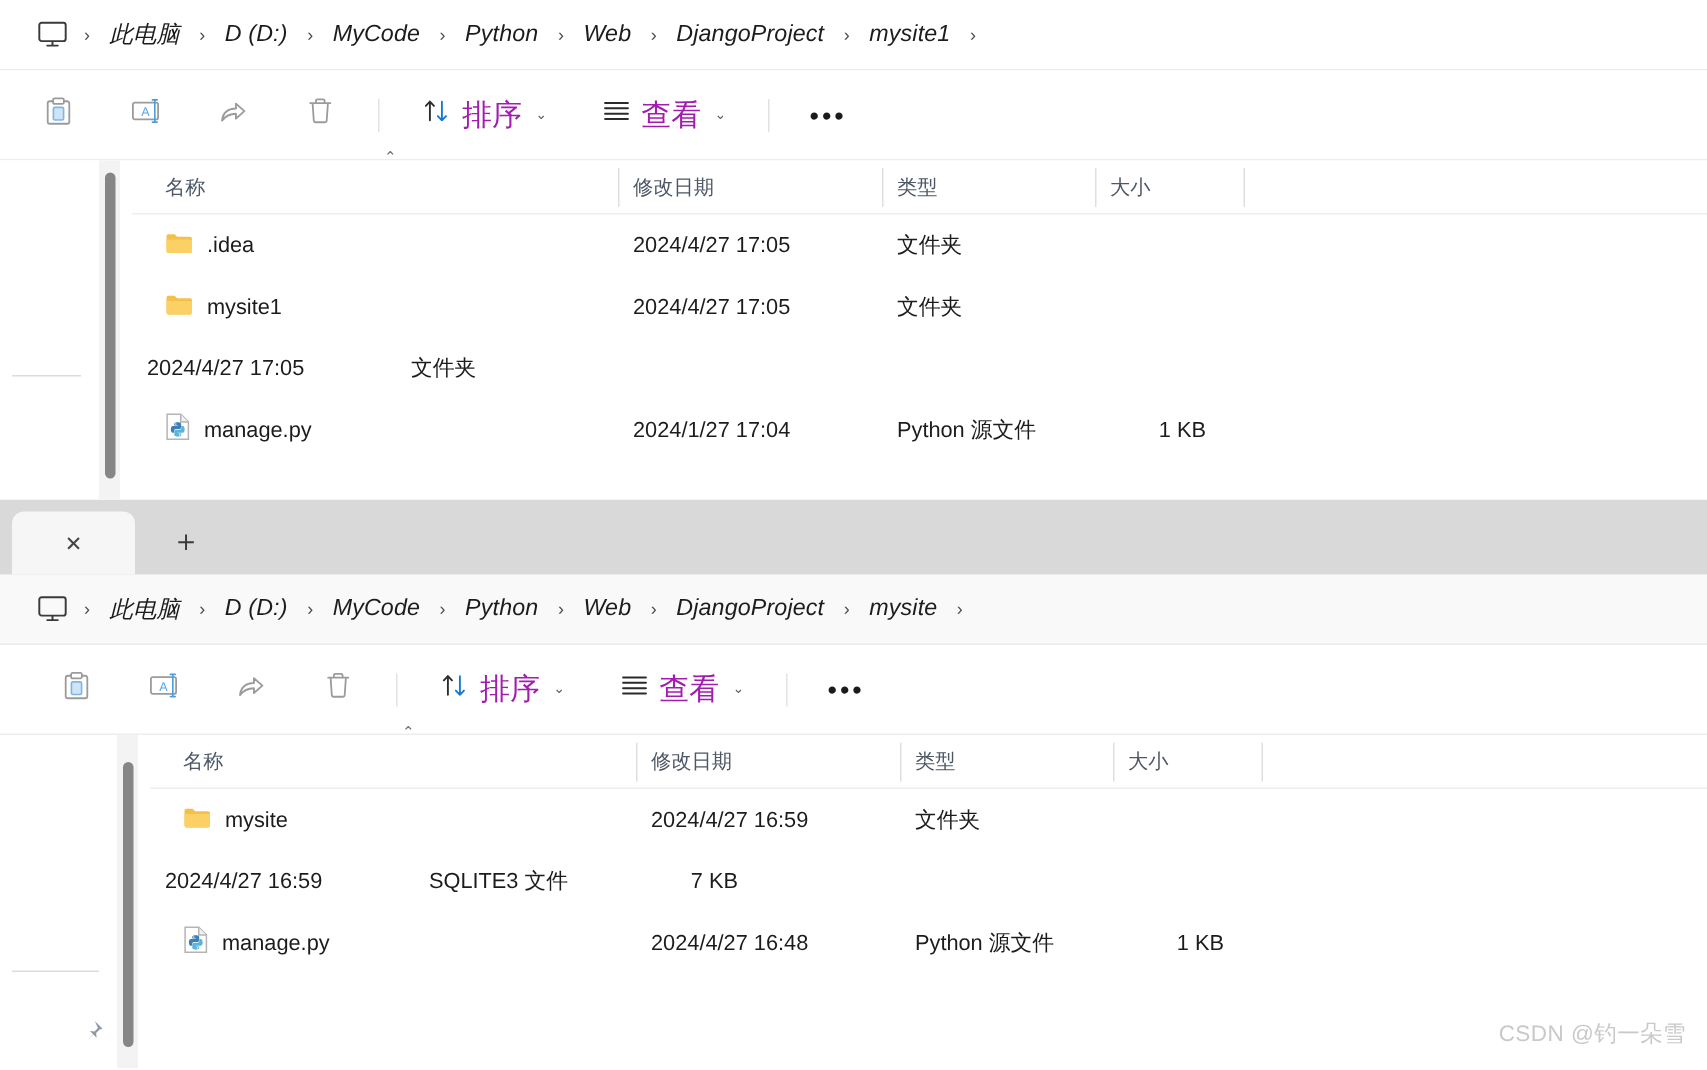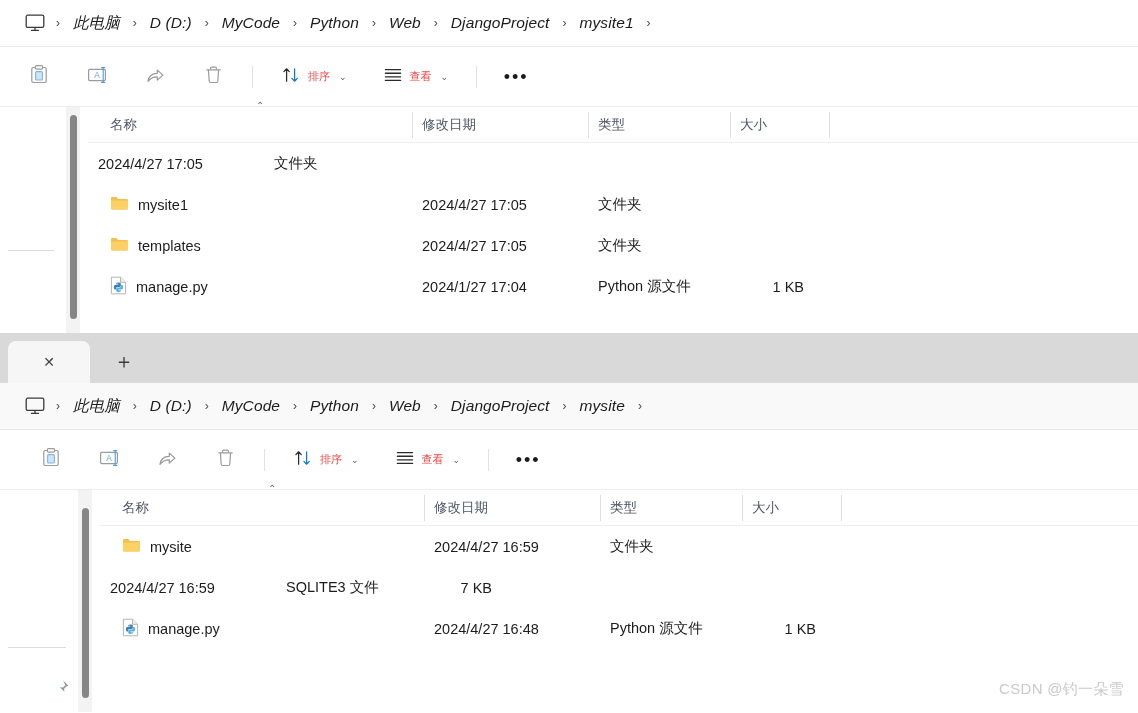--- a/index.html
+++ b/index.html
@@ -126,22 +126,22 @@
     display: flex;
     align-items: center;
     justify-content: center;
   }
   .cmd-btn.wide {
     width: auto;
     padding: 0 10px;
     gap: 7px;
   }
   .cmd-label {
-    font-size: 11px;
-    color: #ef4444;
+    font-size: 20px;
+    color: #a21caf;
   }
   .cmd-caret {
     font-size: 9px;
     color: #5a5a5a;
     margin-left: 2px;
   }
   .cmd-sep {
     width: 1px;
     height: 22px;
     background: #e2e2e2;
@@ -391,20 +391,29 @@
         <div class="col sep" style="width:142px;">
           <span>类型</span>
         </div>
         <div class="col sep" style="width:100px; position:relative;">
           <span>大小</span>
           <span class="col-end" style="right:0;"></span>
         </div>
       </div>
 
       <div class="row">
+        <div class="cell name" style="width:324px; padding-left:22px;">
+          <span class="ico">
+            <svg width="19" height="16" viewBox="0 0 19 16" fill="none">
+              <path d="M1 3.4a1.3 1.3 0 0 1 1.3-1.3h4.1l1.7 1.8h8.6A1.3 1.3 0 0 1 18 5.2v8.1a1.3 1.3 0 0 1-1.3 1.3H2.3A1.3 1.3 0 0 1 1 13.3z" fill="#f3c04a"></path>
+              <path d="M1 5.6h17v7.7a1.3 1.3 0 0 1-1.3 1.3H2.3A1.3 1.3 0 0 1 1 13.3z" fill="#fbd065"></path>
+            </svg>
+          </span>
+          <span>.idea</span>
+        </div>
         <div class="cell" style="width:176px;">2024/4/27 17:05</div>
         <div class="cell" style="width:142px;">文件夹</div>
         <div class="cell size" style="width:100px;"></div>
       </div>
 
       <div class="row">
         <div class="cell name" style="width:324px; padding-left:22px;">
           <span class="ico">
             <svg width="19" height="16" viewBox="0 0 19 16" fill="none">
               <path d="M1 3.4a1.3 1.3 0 0 1 1.3-1.3h4.1l1.7 1.8h8.6A1.3 1.3 0 0 1 18 5.2v8.1a1.3 1.3 0 0 1-1.3 1.3H2.3A1.3 1.3 0 0 1 1 13.3z" fill="#f3c04a"></path>
@@ -412,29 +421,20 @@
             </svg>
           </span>
           <span>mysite1</span>
         </div>
         <div class="cell" style="width:176px;">2024/4/27 17:05</div>
         <div class="cell" style="width:142px;">文件夹</div>
         <div class="cell size" style="width:100px;"></div>
       </div>
 
       <div class="row">
-        <div class="cell name" style="width:324px; padding-left:22px;">
-          <span class="ico">
-            <svg width="19" height="16" viewBox="0 0 19 16" fill="none">
-              <path d="M1 3.4a1.3 1.3 0 0 1 1.3-1.3h4.1l1.7 1.8h8.6A1.3 1.3 0 0 1 18 5.2v8.1a1.3 1.3 0 0 1-1.3 1.3H2.3A1.3 1.3 0 0 1 1 13.3z" fill="#f3c04a"></path>
-              <path d="M1 5.6h17v7.7a1.3 1.3 0 0 1-1.3 1.3H2.3A1.3 1.3 0 0 1 1 13.3z" fill="#fbd065"></path>
-            </svg>
-          </span>
-          <span>templates</span>
-        </div>
         <div class="cell" style="width:176px;">2024/4/27 17:05</div>
         <div class="cell" style="width:142px;">文件夹</div>
         <div class="cell size" style="width:100px;"></div>
       </div>
 
       <div class="row">
         <div class="cell name" style="width:324px; padding-left:22px;">
           <span class="ico">
             <svg width="17" height="19" viewBox="0 0 17 19" fill="none">
               <path d="M1.4 1.2h9.1l5.1 5v11.6H1.4z" fill="#ffffff" stroke="#b4b4b4" stroke-width="1"></path>

